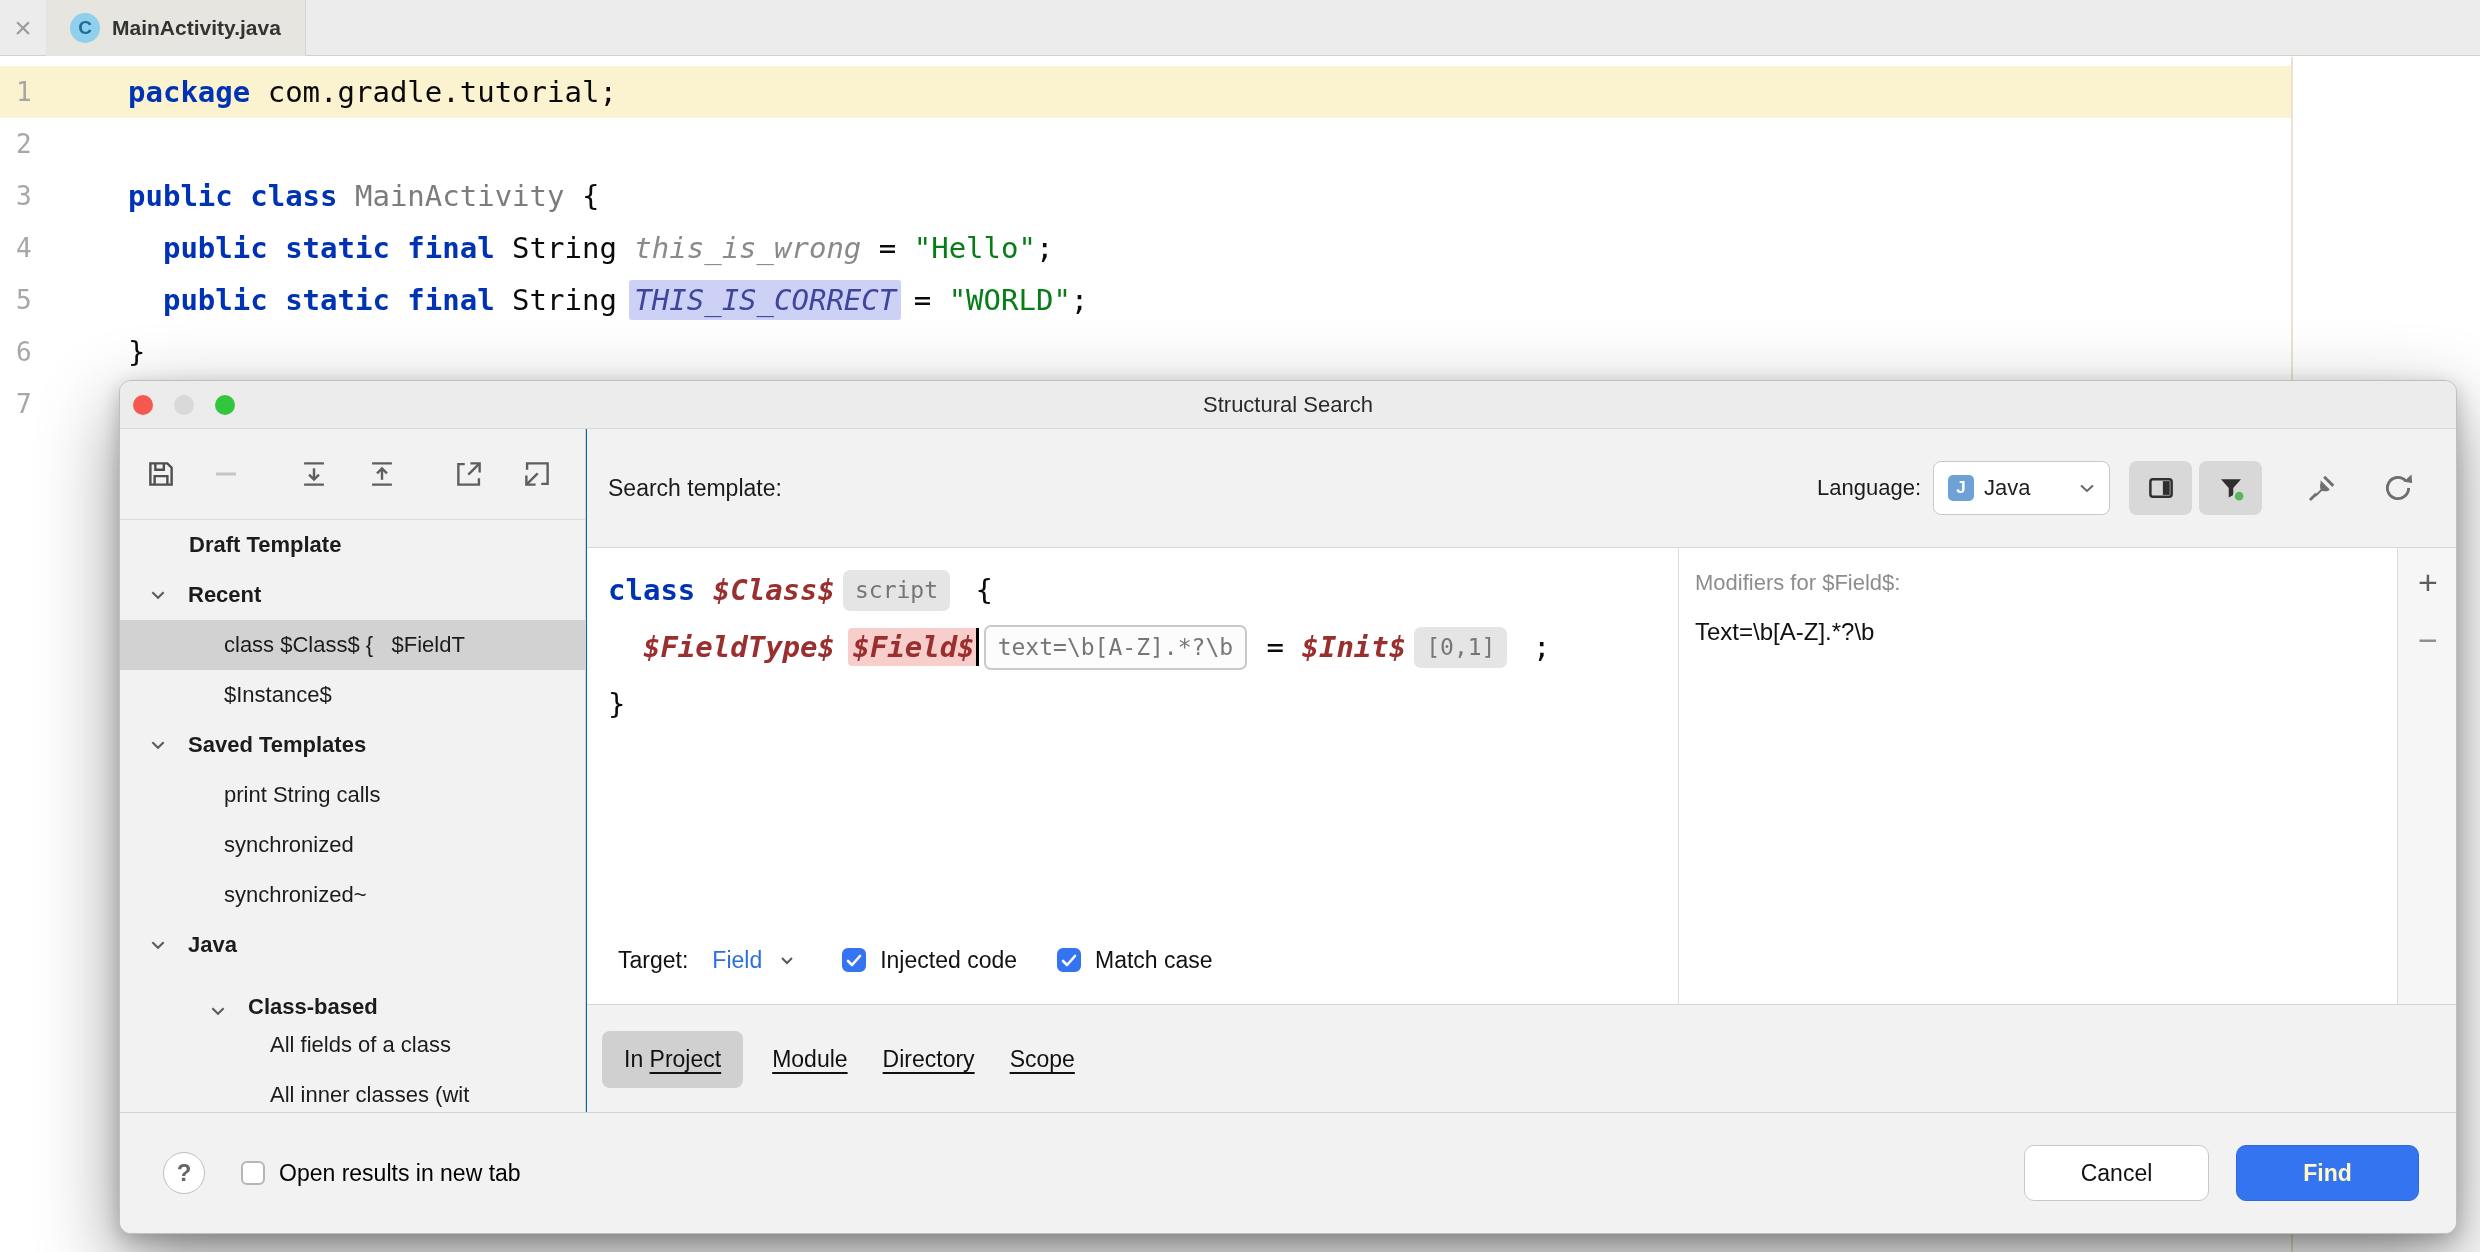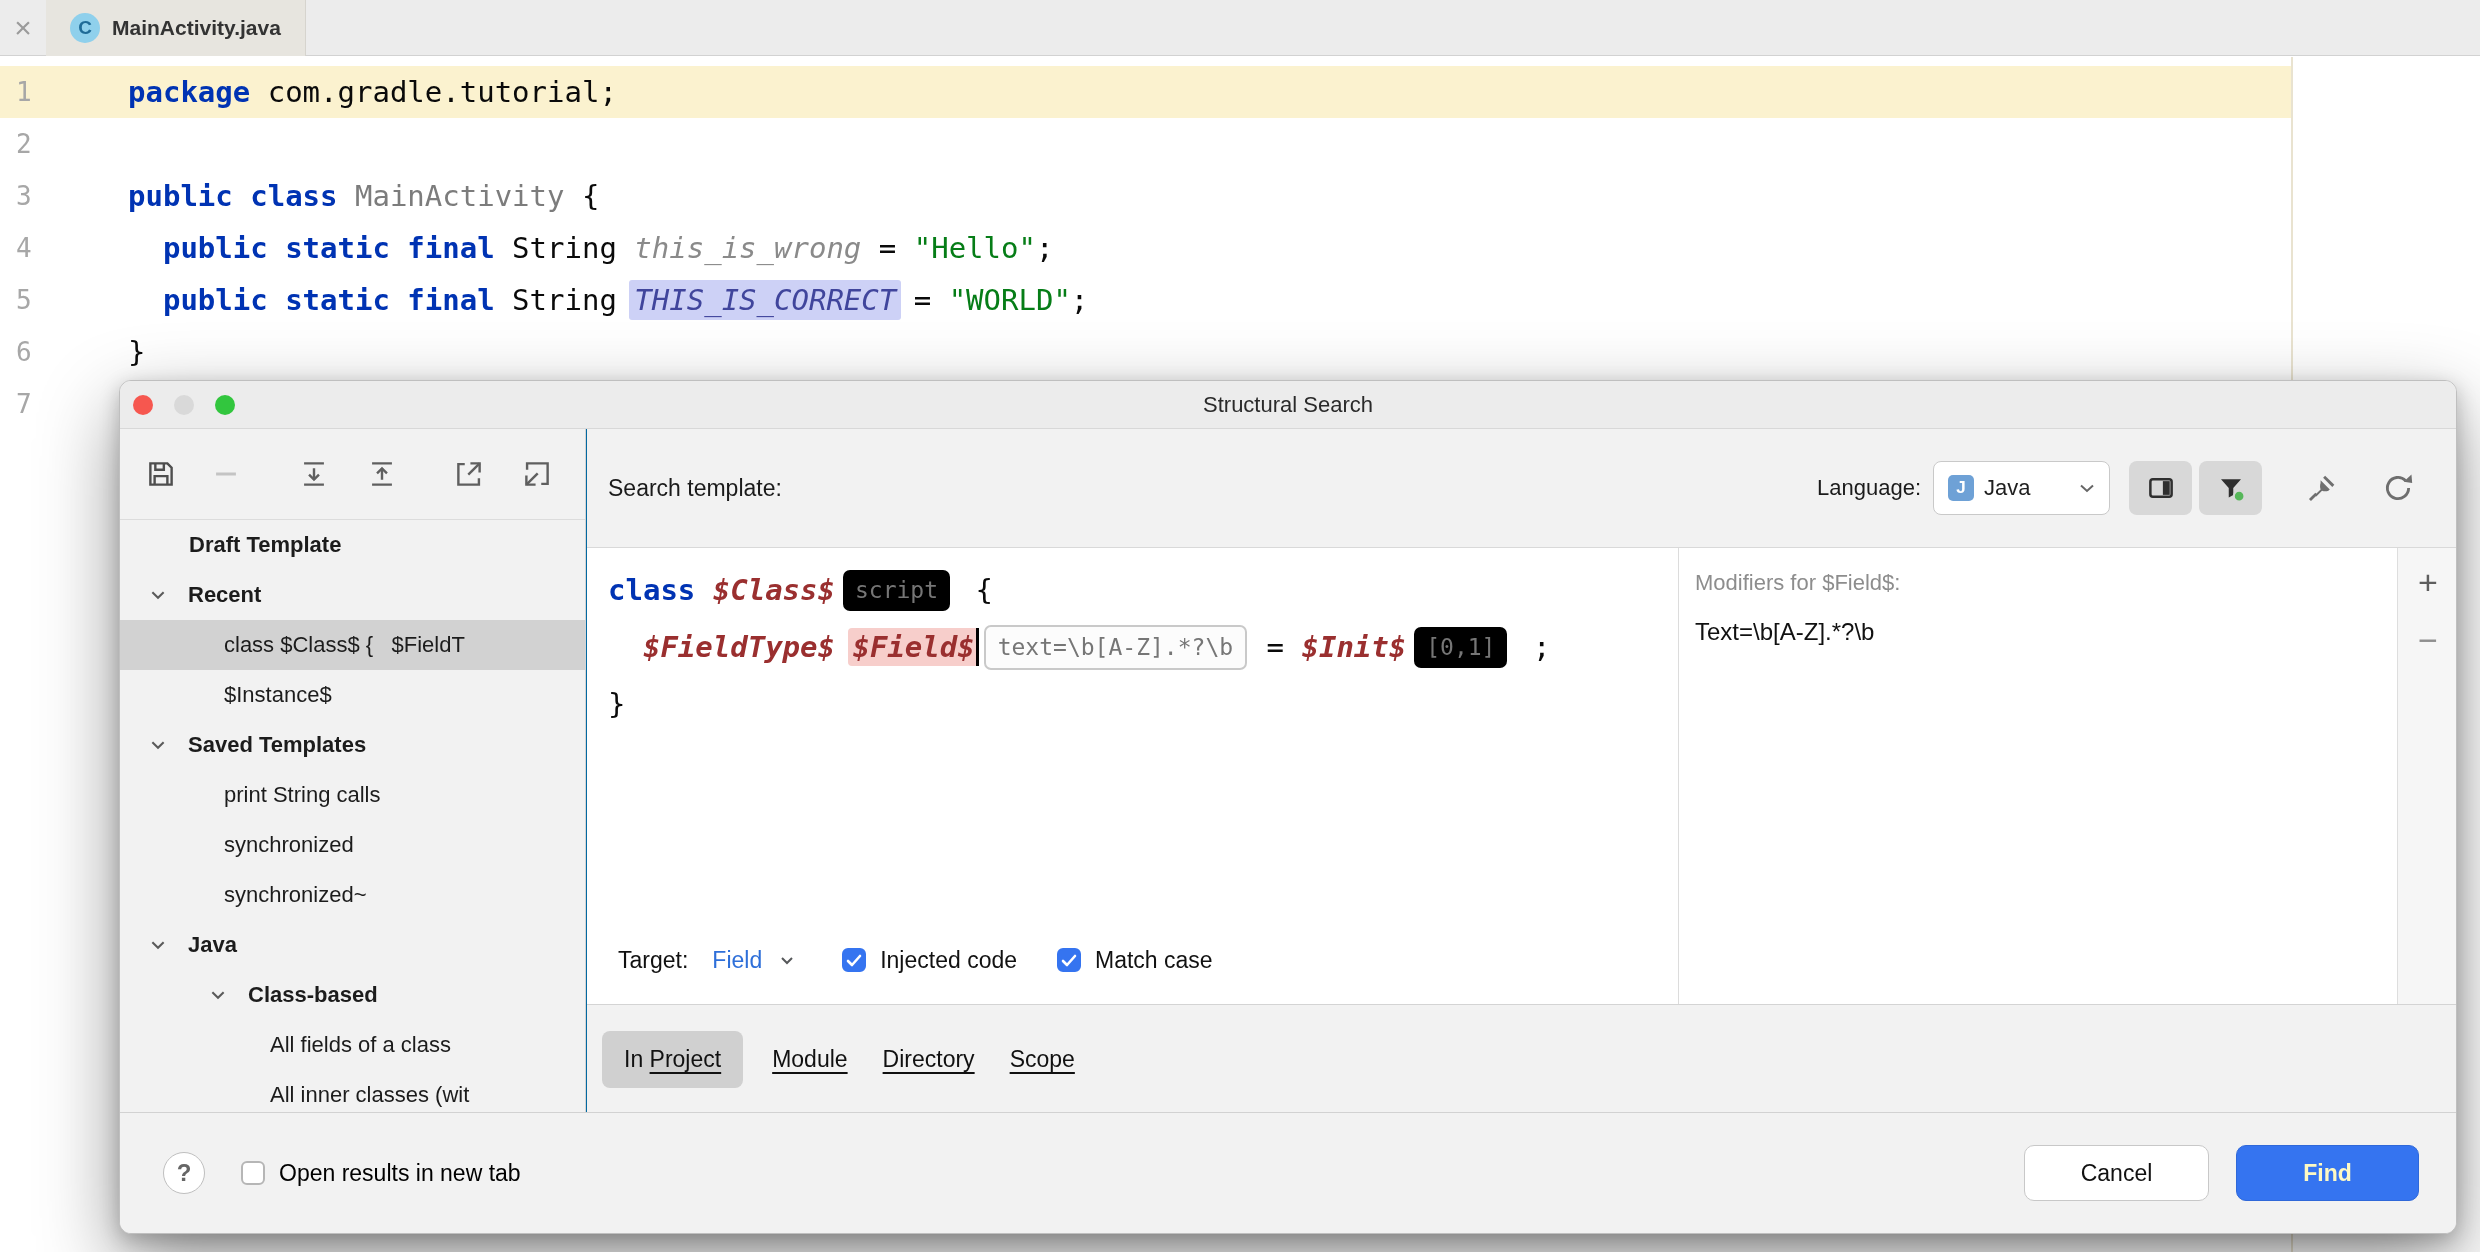--- a/index.html
+++ b/index.html
@@ -68,21 +68,21 @@
 
   .main-row { height: 458px; display: flex; border-top: 1px solid #d9d9d9; border-bottom: 1px solid #d4d4d4; }
   .tmpl-editor { width: 1091px; background: #fff; position: relative; }
   #tmpl-lines { padding: 14px 0 0 21px; font-family: "DejaVu Sans Mono", monospace; font-size: 29px; }
   .tline { height: 57px; line-height: 57px; white-space: pre; }
   .kw { color: #0033b3; font-weight: 600; }
   .tp { color: #0a0a0a; }
   .tvar { color: #9a2f2f; font-style: italic; font-weight: 600; }
   .tvar.hl { background: #f7cecb; border-radius: 4px; padding: 2px 4px; margin: -2px -4px; }
   .tbadge { display: inline-block; vertical-align: middle; font-family: "DejaVu Sans Mono", monospace; font-size: 23px;
-            line-height: 1; color: #767676; background: #000000; border-radius: 7px; padding: 9px 12px; margin: 0 8px;
+            line-height: 1; color: #767676; background: #e5e5e5; border-radius: 7px; padding: 9px 12px; margin: 0 8px;
             transform: translateY(-2px); }
   .tbadge.outline { background: #fcfcfc; border: 2px solid #c9c9c9; margin-left: 4px; margin-right: 2px; }
   .caret { display: inline-block; width: 3px; height: 38px; background: #000; vertical-align: middle; margin: 0 1px; transform: translateY(-2px); }
 
   .target-row { position: absolute; left: 21px; bottom: 20px; height: 48px; display: flex; align-items: center; font-size: 23px; color: #111; margin-left: 10px; }
   .field-dd { color: #2e6fd9; display: inline-flex; align-items: center; gap: 18px; margin-left: 24px; }
   .cb { width: 24px; height: 24px; border: 2px solid #b6b6b6; border-radius: 6px; background: #fff;
         display: inline-flex; align-items: center; justify-content: center; flex: none; }
   .cb.on { background: #3574f0; border-color: #3574f0; }
   .cb svg { display: none; }
@@ -206,21 +206,21 @@
           <div class="trow" style="padding-left: 104px;"><span>$Instance$</span></div>
           <div class="trow b" style="padding-left: 20px;"><svg class="chev" width="18" height="18" viewBox="0 0 16 16">
               <polyline points="3,5.5 8,10.5 13,5.5" fill="none" stroke="#5a5a5a" stroke-width="1.8"></polyline>
             </svg><span>Saved Templates</span></div>
           <div class="trow" style="padding-left: 104px;"><span>print String calls</span></div>
           <div class="trow" style="padding-left: 104px;"><span>synchronized</span></div>
           <div class="trow" style="padding-left: 104px;"><span>synchronized~</span></div>
           <div class="trow b" style="padding-left: 20px;"><svg class="chev" width="18" height="18" viewBox="0 0 16 16">
               <polyline points="3,5.5 8,10.5 13,5.5" fill="none" stroke="#5a5a5a" stroke-width="1.8"></polyline>
             </svg><span>Java</span></div>
-          <div class="trow b" style="padding-left: 80px;"><svg class="chev" width="18" height="18" viewBox="0 0 16 16">
+          <div class="trow b" style="padding-left: 80px; align-items: flex-end;"><svg class="chev" width="18" height="18" viewBox="0 0 16 16">
               <polyline points="3,5.5 8,10.5 13,5.5" fill="none" stroke="#5a5a5a" stroke-width="1.8"></polyline>
             </svg><span>Class-based</span></div>
           <div class="trow" style="padding-left: 150px;"><span>All fields of a class</span></div>
           <div class="trow" style="padding-left: 150px;"><span>All inner classes (wit</span></div>
         </div>
     </div>
 
     <div class="right-col">
 
       <div class="hdr-row">

